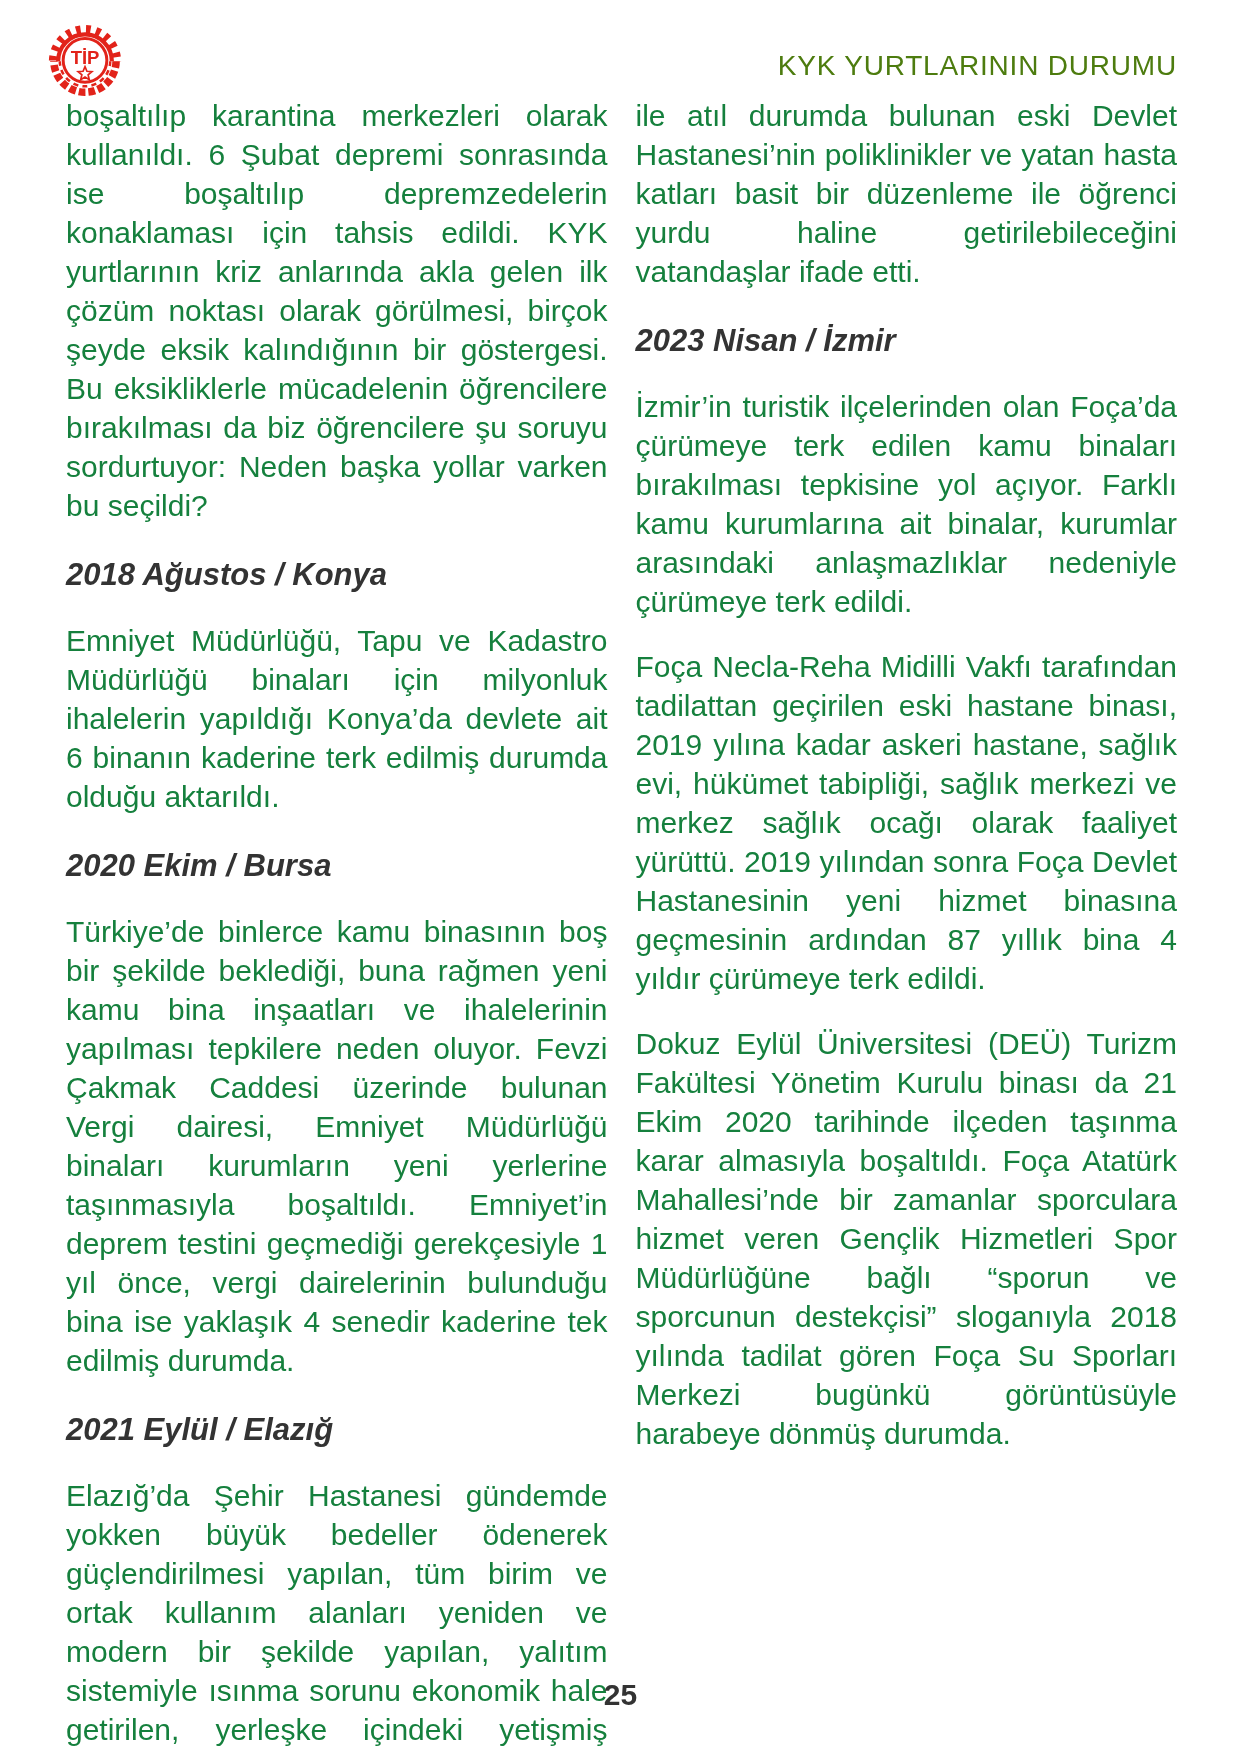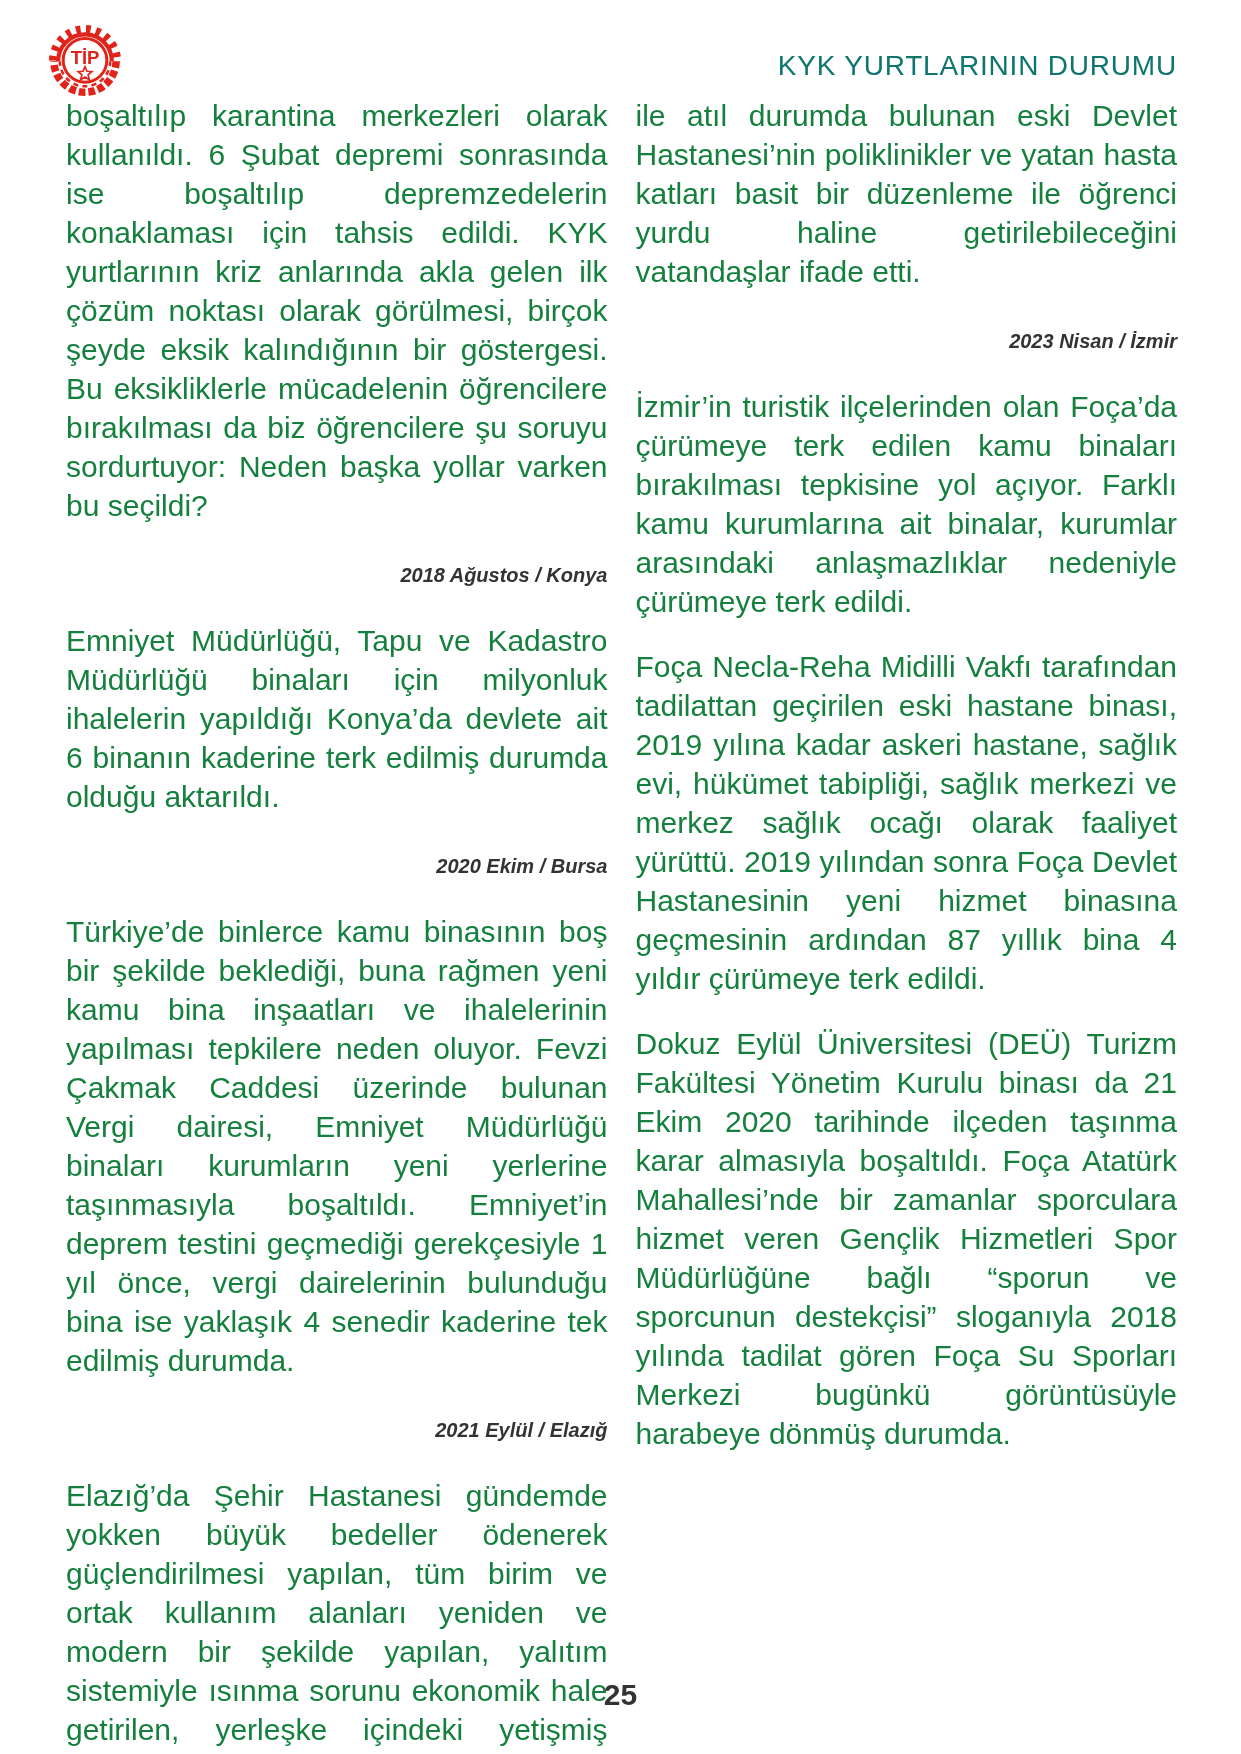--- a/index.html
+++ b/index.html
@@ -22,21 +22,21 @@
     width: 84px;
     height: 84px;
   }
   .header-title {
     position: absolute;
     top: 50px;
     right: 64px;
     font-size: 28px;
     line-height: 32px;
     letter-spacing: 0.8px;
-    color: #0f766e;
+    color: #4d7c0f;
     white-space: nowrap;
     margin-left: 11px;
   }
   .content {
     position: absolute;
     left: 66px;
     right: 64px;
     top: 96px;
     display: flex;
     gap: 28px;
@@ -46,27 +46,26 @@
     min-width: 0;
   }
   p.body {
     font-size: 30px;
     line-height: 39px;
     text-align: justify;
     margin: 0 0 26px 0;
     color: #15803d;
   }
   h2.section {
-    font-size: 20px;
+    font-size: 31px;
     line-height: 36px;
     font-style: italic;
     font-weight: bold;
     color: #333333;
     margin: 32px 0 28px 0;
-    text-align: right;
   }
   .page-number {
     position: absolute;
     top: 1678px;
     left: 0;
     width: 100%;
     text-align: center;
     font-size: 30px;
     font-weight: bold;
     color: #333333;

